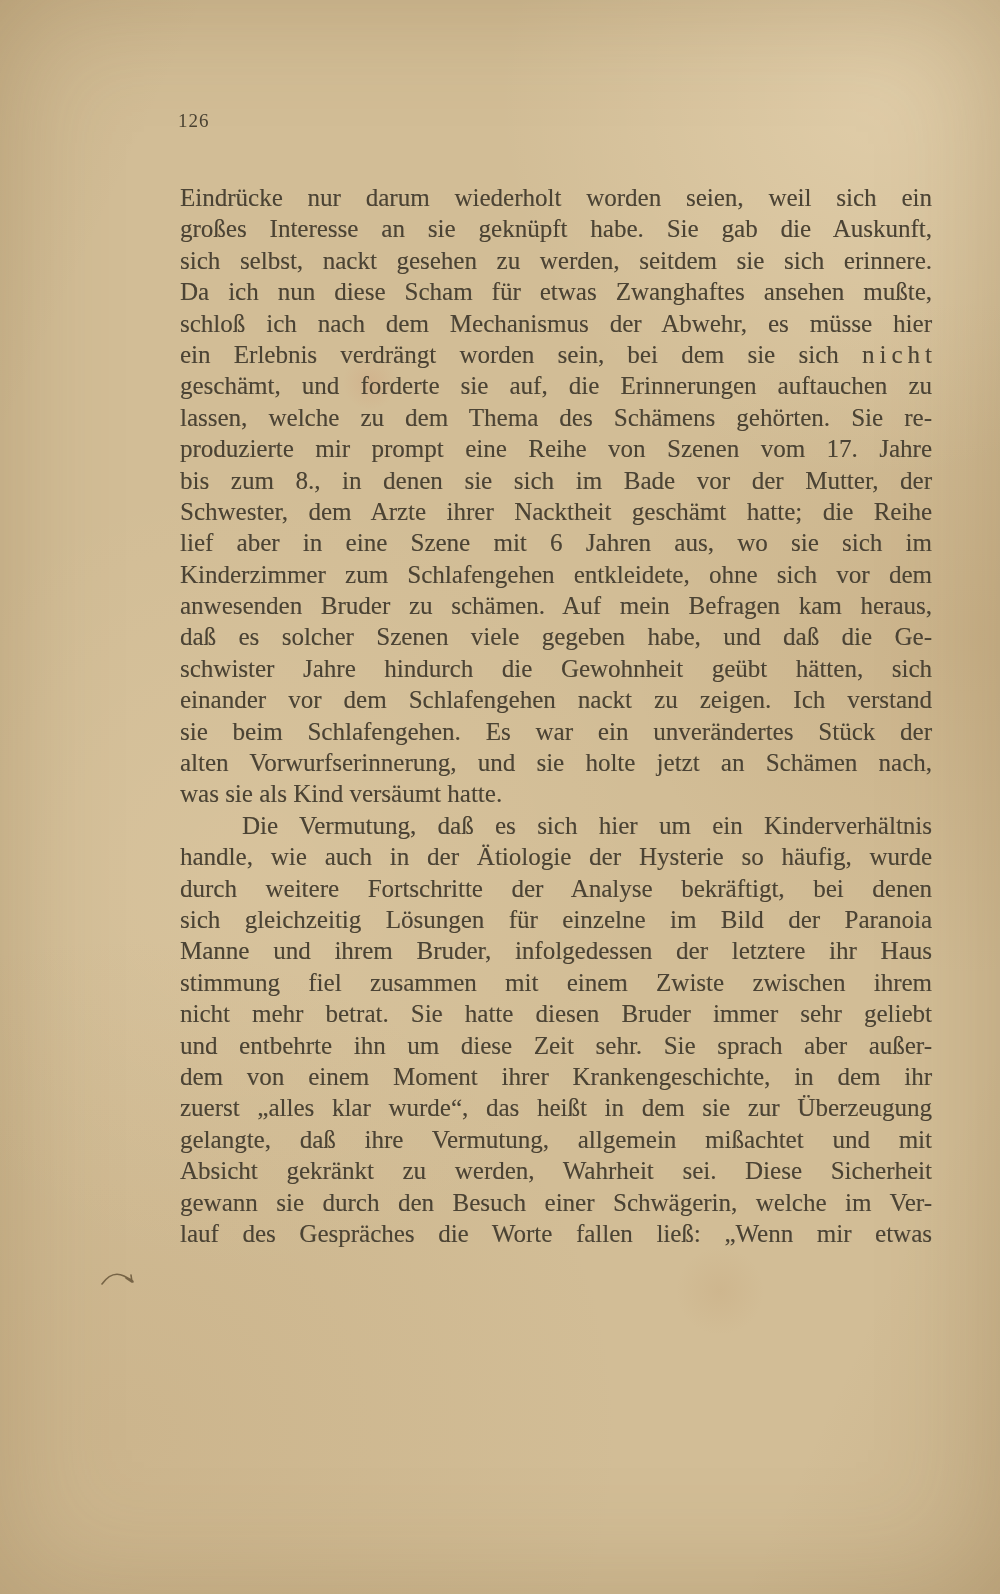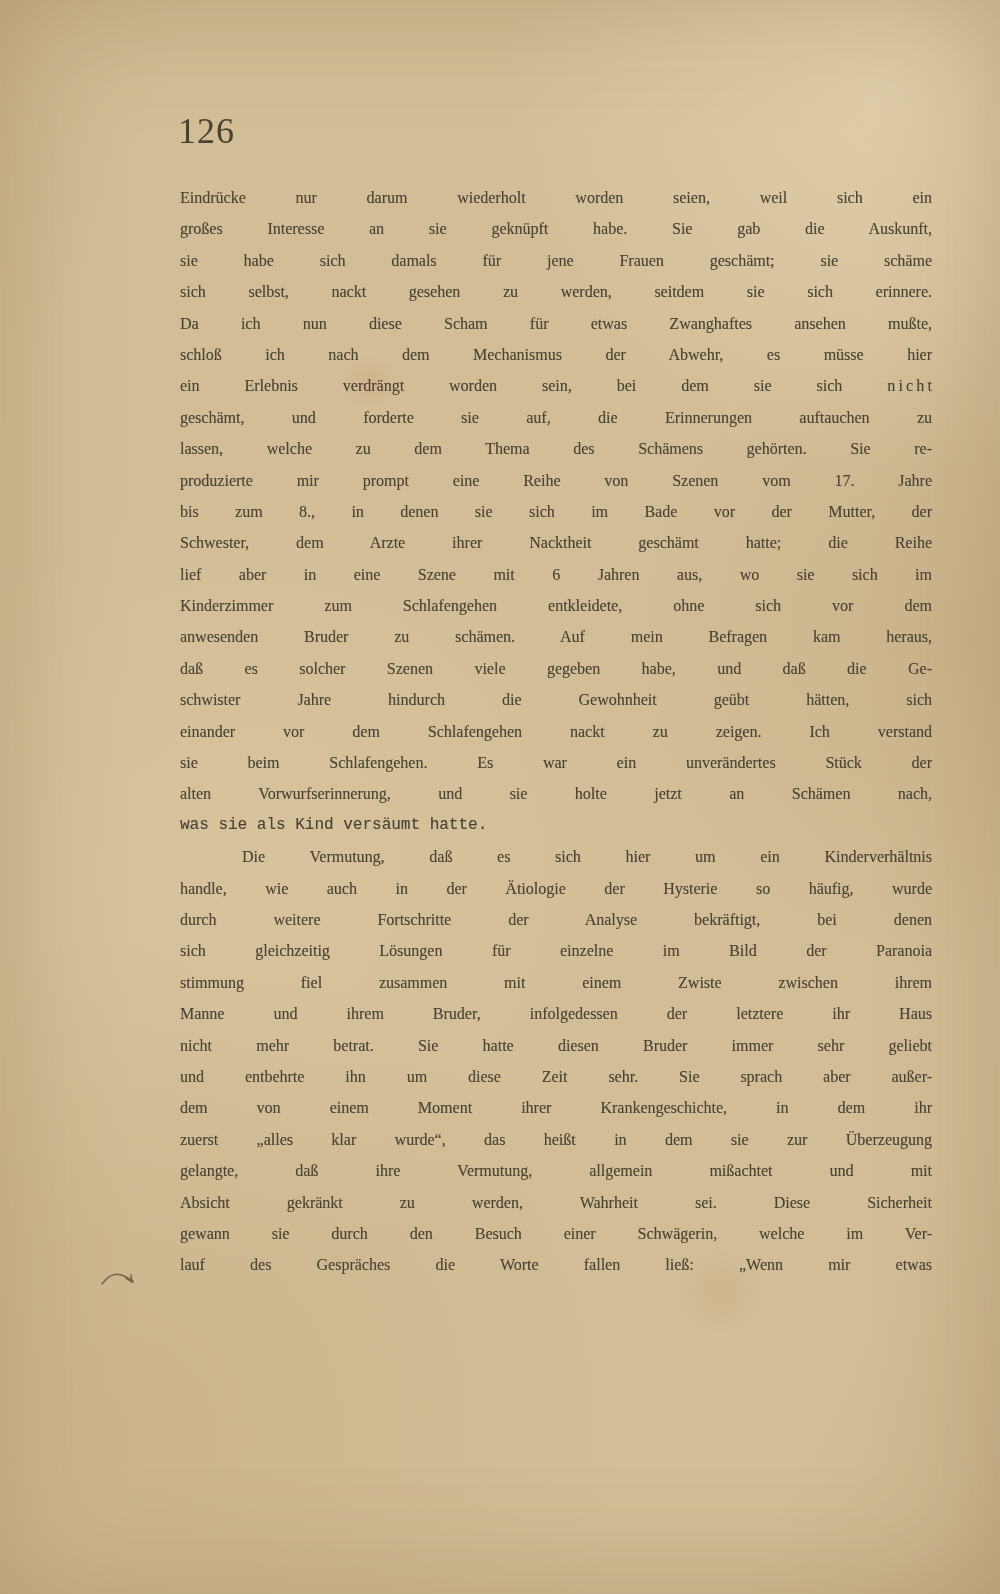--- a/index.html
+++ b/index.html
@@ -22,46 +22,45 @@
       radial-gradient(circle at 37% 24%, rgba(200,90,60,0.10) 0%, rgba(200,90,60,0) 2%),
       radial-gradient(circle at 72% 81%, rgba(160,100,50,0.08) 0%, rgba(160,100,50,0) 3%),
       radial-gradient(circle at 25% 55%, rgba(255,235,200,0.12) 0%, rgba(255,235,200,0) 35%),
       linear-gradient(115deg, rgba(120,85,40,0.07) 0%, rgba(120,85,40,0) 12%, rgba(120,85,40,0) 85%, rgba(120,85,40,0.09) 100%);
     box-shadow: inset 0 0 120px rgba(120, 88, 45, 0.28);
   }
   .page-number {
     position: absolute;
     left: 178px;
     top: 110px;
-    font-size: 36px;
+    font-size: 19px;
     color: #4a4232;
     letter-spacing: 1px;
   }
   .text-block {
     position: absolute;
     left: 180px;
     top: 182px;
     width: 752px;
-    font-size: 16px;
+    font-size: 25px;
     line-height: 31.4px;
     color: #4b4334;
     text-shadow: 0.3px 0.3px 0.5px rgba(75, 67, 52, 0.35);
   }
   .paragraph { margin: 0; padding: 0; }
   .line {
     text-align: justify;
     text-align-last: justify;
     white-space: nowrap;
     height: 31.4px;
   }
   .line.indent { text-indent: 62px; }
   .line.last {
     text-align-last: left;
     white-space: normal;
-    font-family: Liberation Mono, monospace;
   }
   .pen-mark {
     position: absolute;
     left: 98px;
     top: 1258px;
     width: 44px;
     height: 36px;
   }
   .pen-mark path {
     fill: none;
@@ -78,21 +77,20 @@
   <div class="page-number">126</div>
 
   <svg class="pen-mark" viewBox="0 0 44 36" aria-hidden="true">
     <path d="M4 26 Q 14 12, 26 18 T 34 24 M 34 24 L 28 20 M 34 24 L 33 17"></path>
   </svg>
 
   <div class="text-block" id="text-block">
       <div class="paragraph">
         <div class="line">Eindrücke nur darum wiederholt worden seien, weil sich ein</div>
         <div class="line">großes Interesse an sie geknüpft habe. Sie gab die Auskunft,</div>
-        <div class="line">sie habe sich damals für jene Frauen geschämt; sie schäme</div>
         <div class="line">sich selbst, nackt gesehen zu werden, seitdem sie sich erinnere.</div>
         <div class="line">Da ich nun diese Scham für etwas Zwanghaftes ansehen mußte,</div>
         <div class="line">schloß ich nach dem Mechanismus der Abwehr, es müsse hier</div>
         <div class="line">ein Erlebnis verdrängt worden sein, bei dem sie sich n i c h t</div>
         <div class="line">geschämt, und forderte sie auf, die Erinnerungen auftauchen zu</div>
         <div class="line">lassen, welche zu dem Thema des Schämens gehörten. Sie re-</div>
         <div class="line">produzierte mir prompt eine Reihe von Szenen vom 17. Jahre</div>
         <div class="line">bis zum 8., in denen sie sich im Bade vor der Mutter, der</div>
         <div class="line">Schwester, dem Arzte ihrer Nacktheit geschämt hatte; die Reihe</div>
         <div class="line">lief aber in eine Szene mit 6 Jahren aus, wo sie sich im</div>
@@ -103,22 +101,22 @@
         <div class="line">einander vor dem Schlafengehen nackt zu zeigen. Ich verstand</div>
         <div class="line">sie beim Schlafengehen. Es war ein unverändertes Stück der</div>
         <div class="line">alten Vorwurfserinnerung, und sie holte jetzt an Schämen nach,</div>
         <div class="line last">was sie als Kind versäumt hatte.</div>
       </div>
       <div class="paragraph">
         <div class="line indent">Die Vermutung, daß es sich hier um ein Kinderverhältnis</div>
         <div class="line">handle, wie auch in der Ätiologie der Hysterie so häufig, wurde</div>
         <div class="line">durch weitere Fortschritte der Analyse bekräftigt, bei denen</div>
         <div class="line">sich gleichzeitig Lösungen für einzelne im Bild der Paranoia</div>
+        <div class="line">Manne und ihrem Bruder, infolgedessen der letztere ihr Haus</div>
         <div class="line">stimmung fiel zusammen mit einem Zwiste zwischen ihrem</div>
-        <div class="line">Manne und ihrem Bruder, infolgedessen der letztere ihr Haus</div>
         <div class="line">nicht mehr betrat. Sie hatte diesen Bruder immer sehr geliebt</div>
         <div class="line">und entbehrte ihn um diese Zeit sehr. Sie sprach aber außer-</div>
         <div class="line">dem von einem Moment ihrer Krankengeschichte, in dem ihr</div>
         <div class="line">zuerst „alles klar wurde“, das heißt in dem sie zur Überzeugung</div>
         <div class="line">gelangte, daß ihre Vermutung, allgemein mißachtet und mit</div>
         <div class="line">Absicht gekränkt zu werden, Wahrheit sei. Diese Sicherheit</div>
         <div class="line">gewann sie durch den Besuch einer Schwägerin, welche im Ver-</div>
         <div class="line">lauf des Gespräches die Worte fallen ließ: „Wenn mir etwas</div>
       </div>
     </div>

